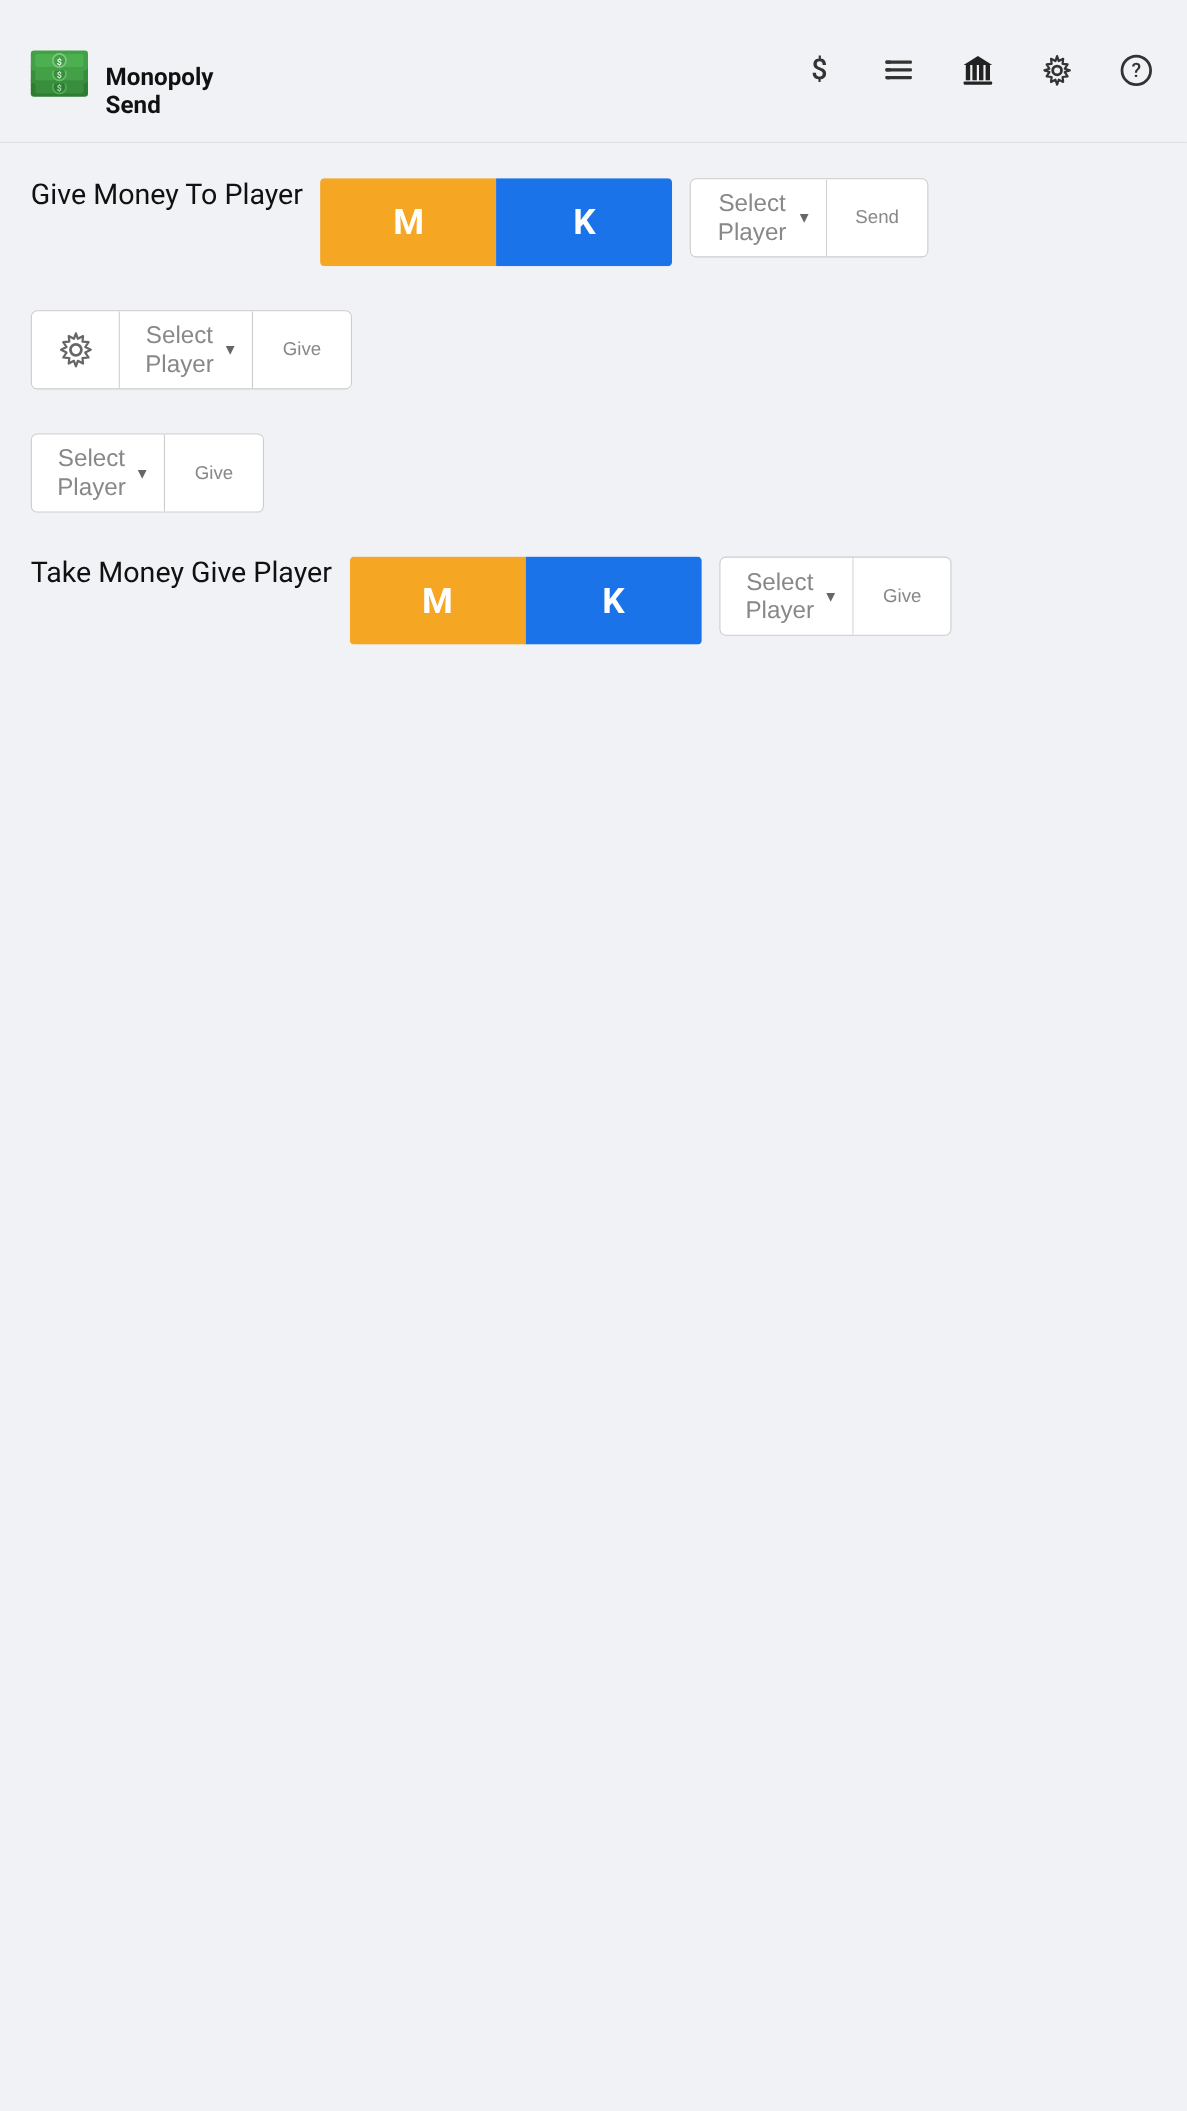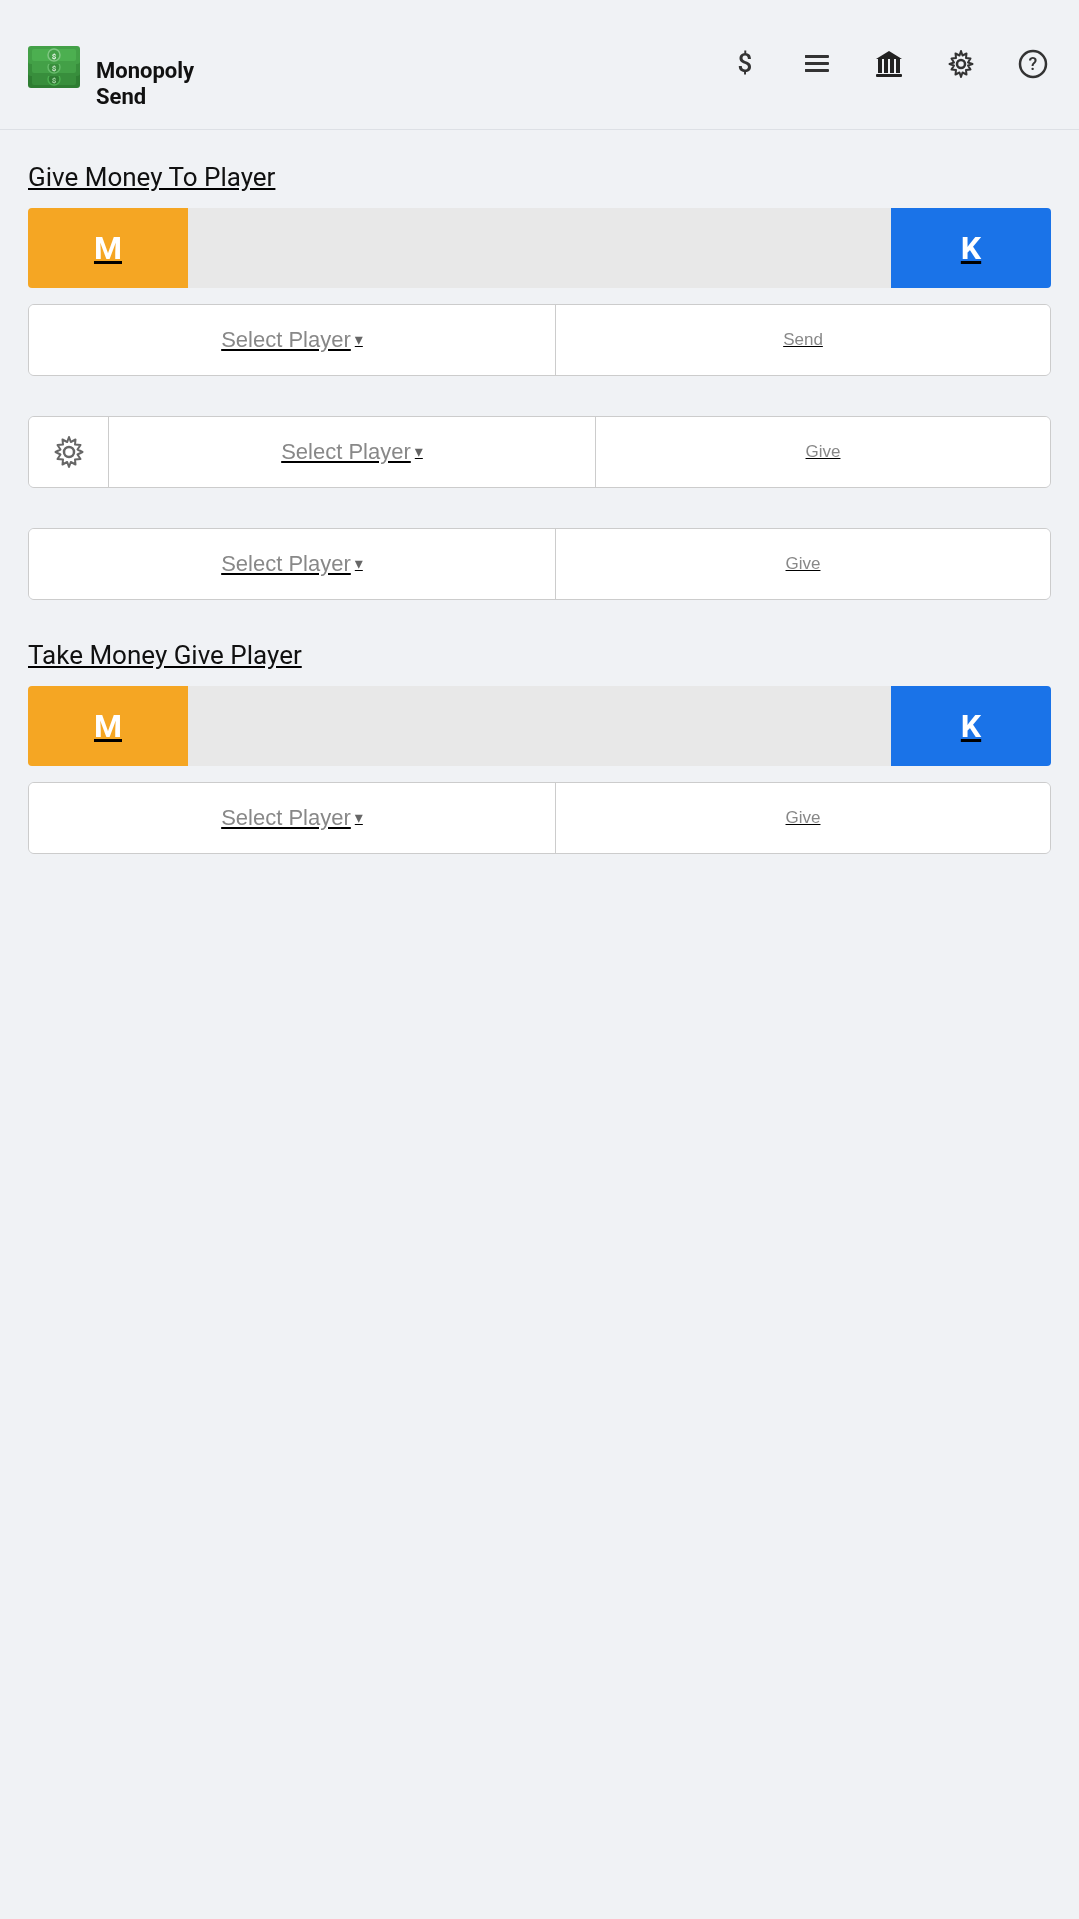--- a/index.html
+++ b/index.html
@@ -56,23 +56,21 @@
     .main {
       padding: 32px 28px;
       display: flex;
       flex-direction: column;
       gap: 40px;
     }
 
     
     .section {
       display: flex;
-      flex-direction: column;
       gap: 16px;
-      text-decoration: underline;
     }
 
     .section-title {
       font-size: 26px;
       font-weight: 400;
       color: #111;
     }
 
     
     .amount-row {

